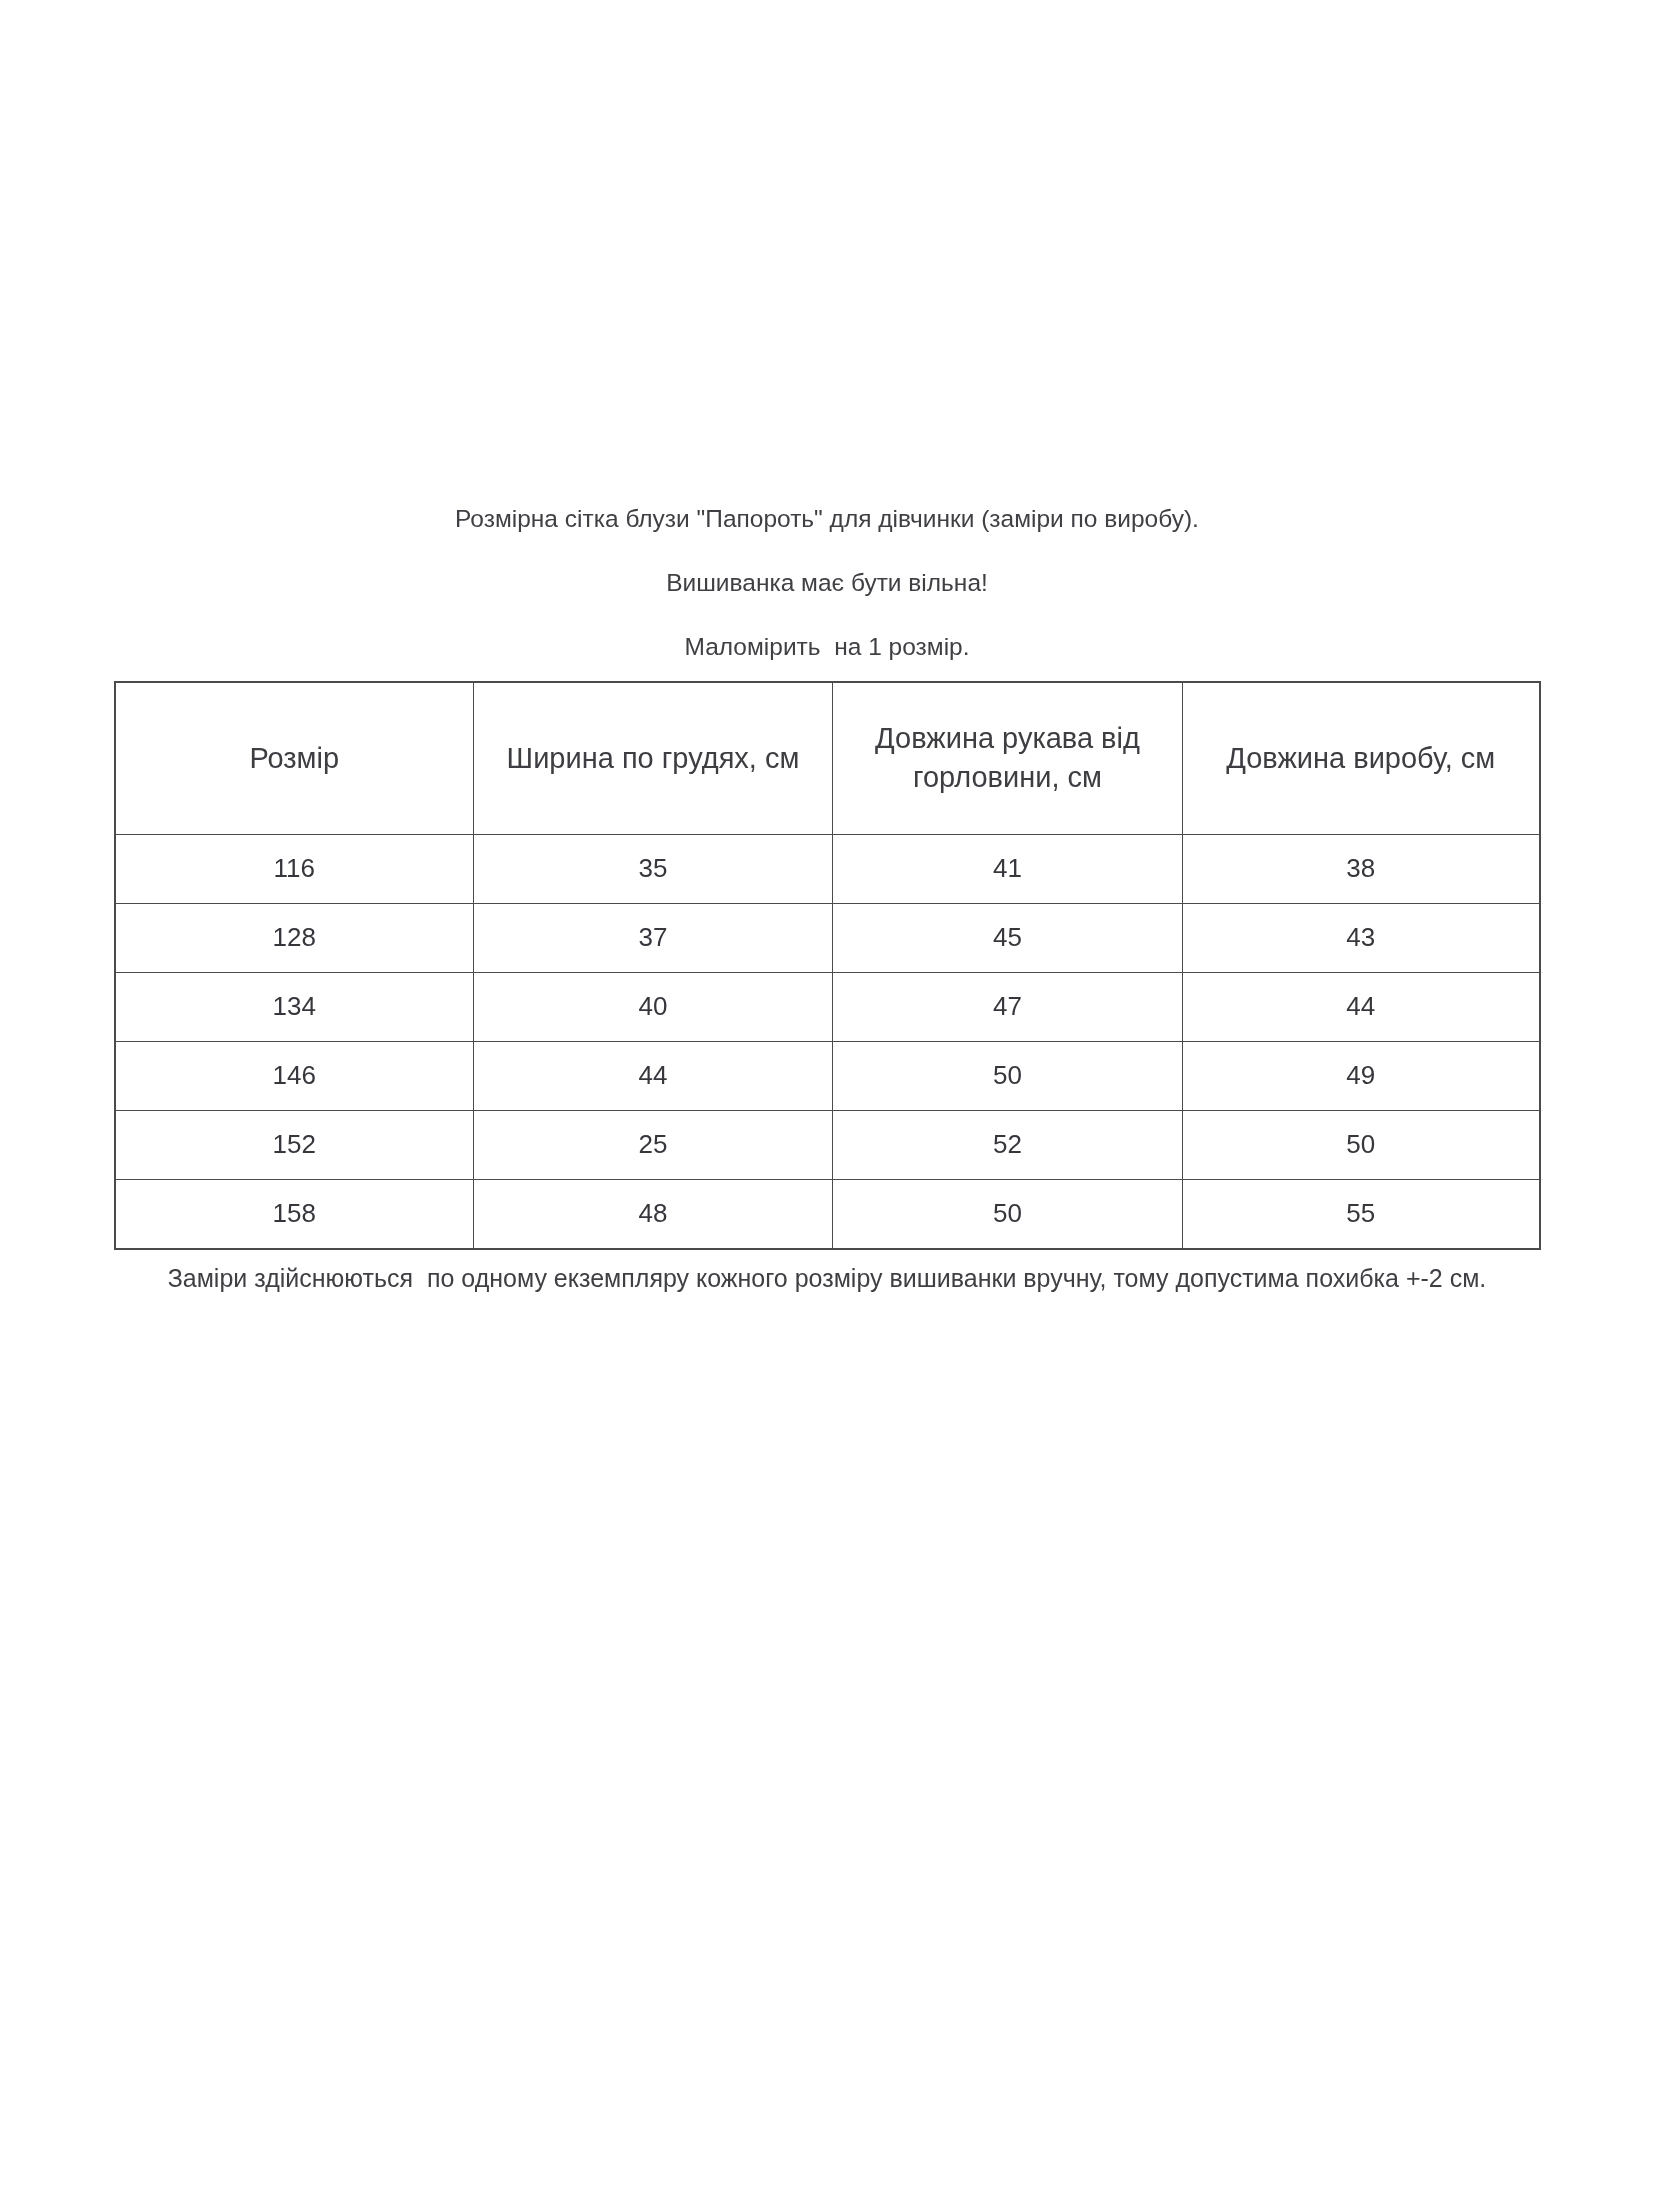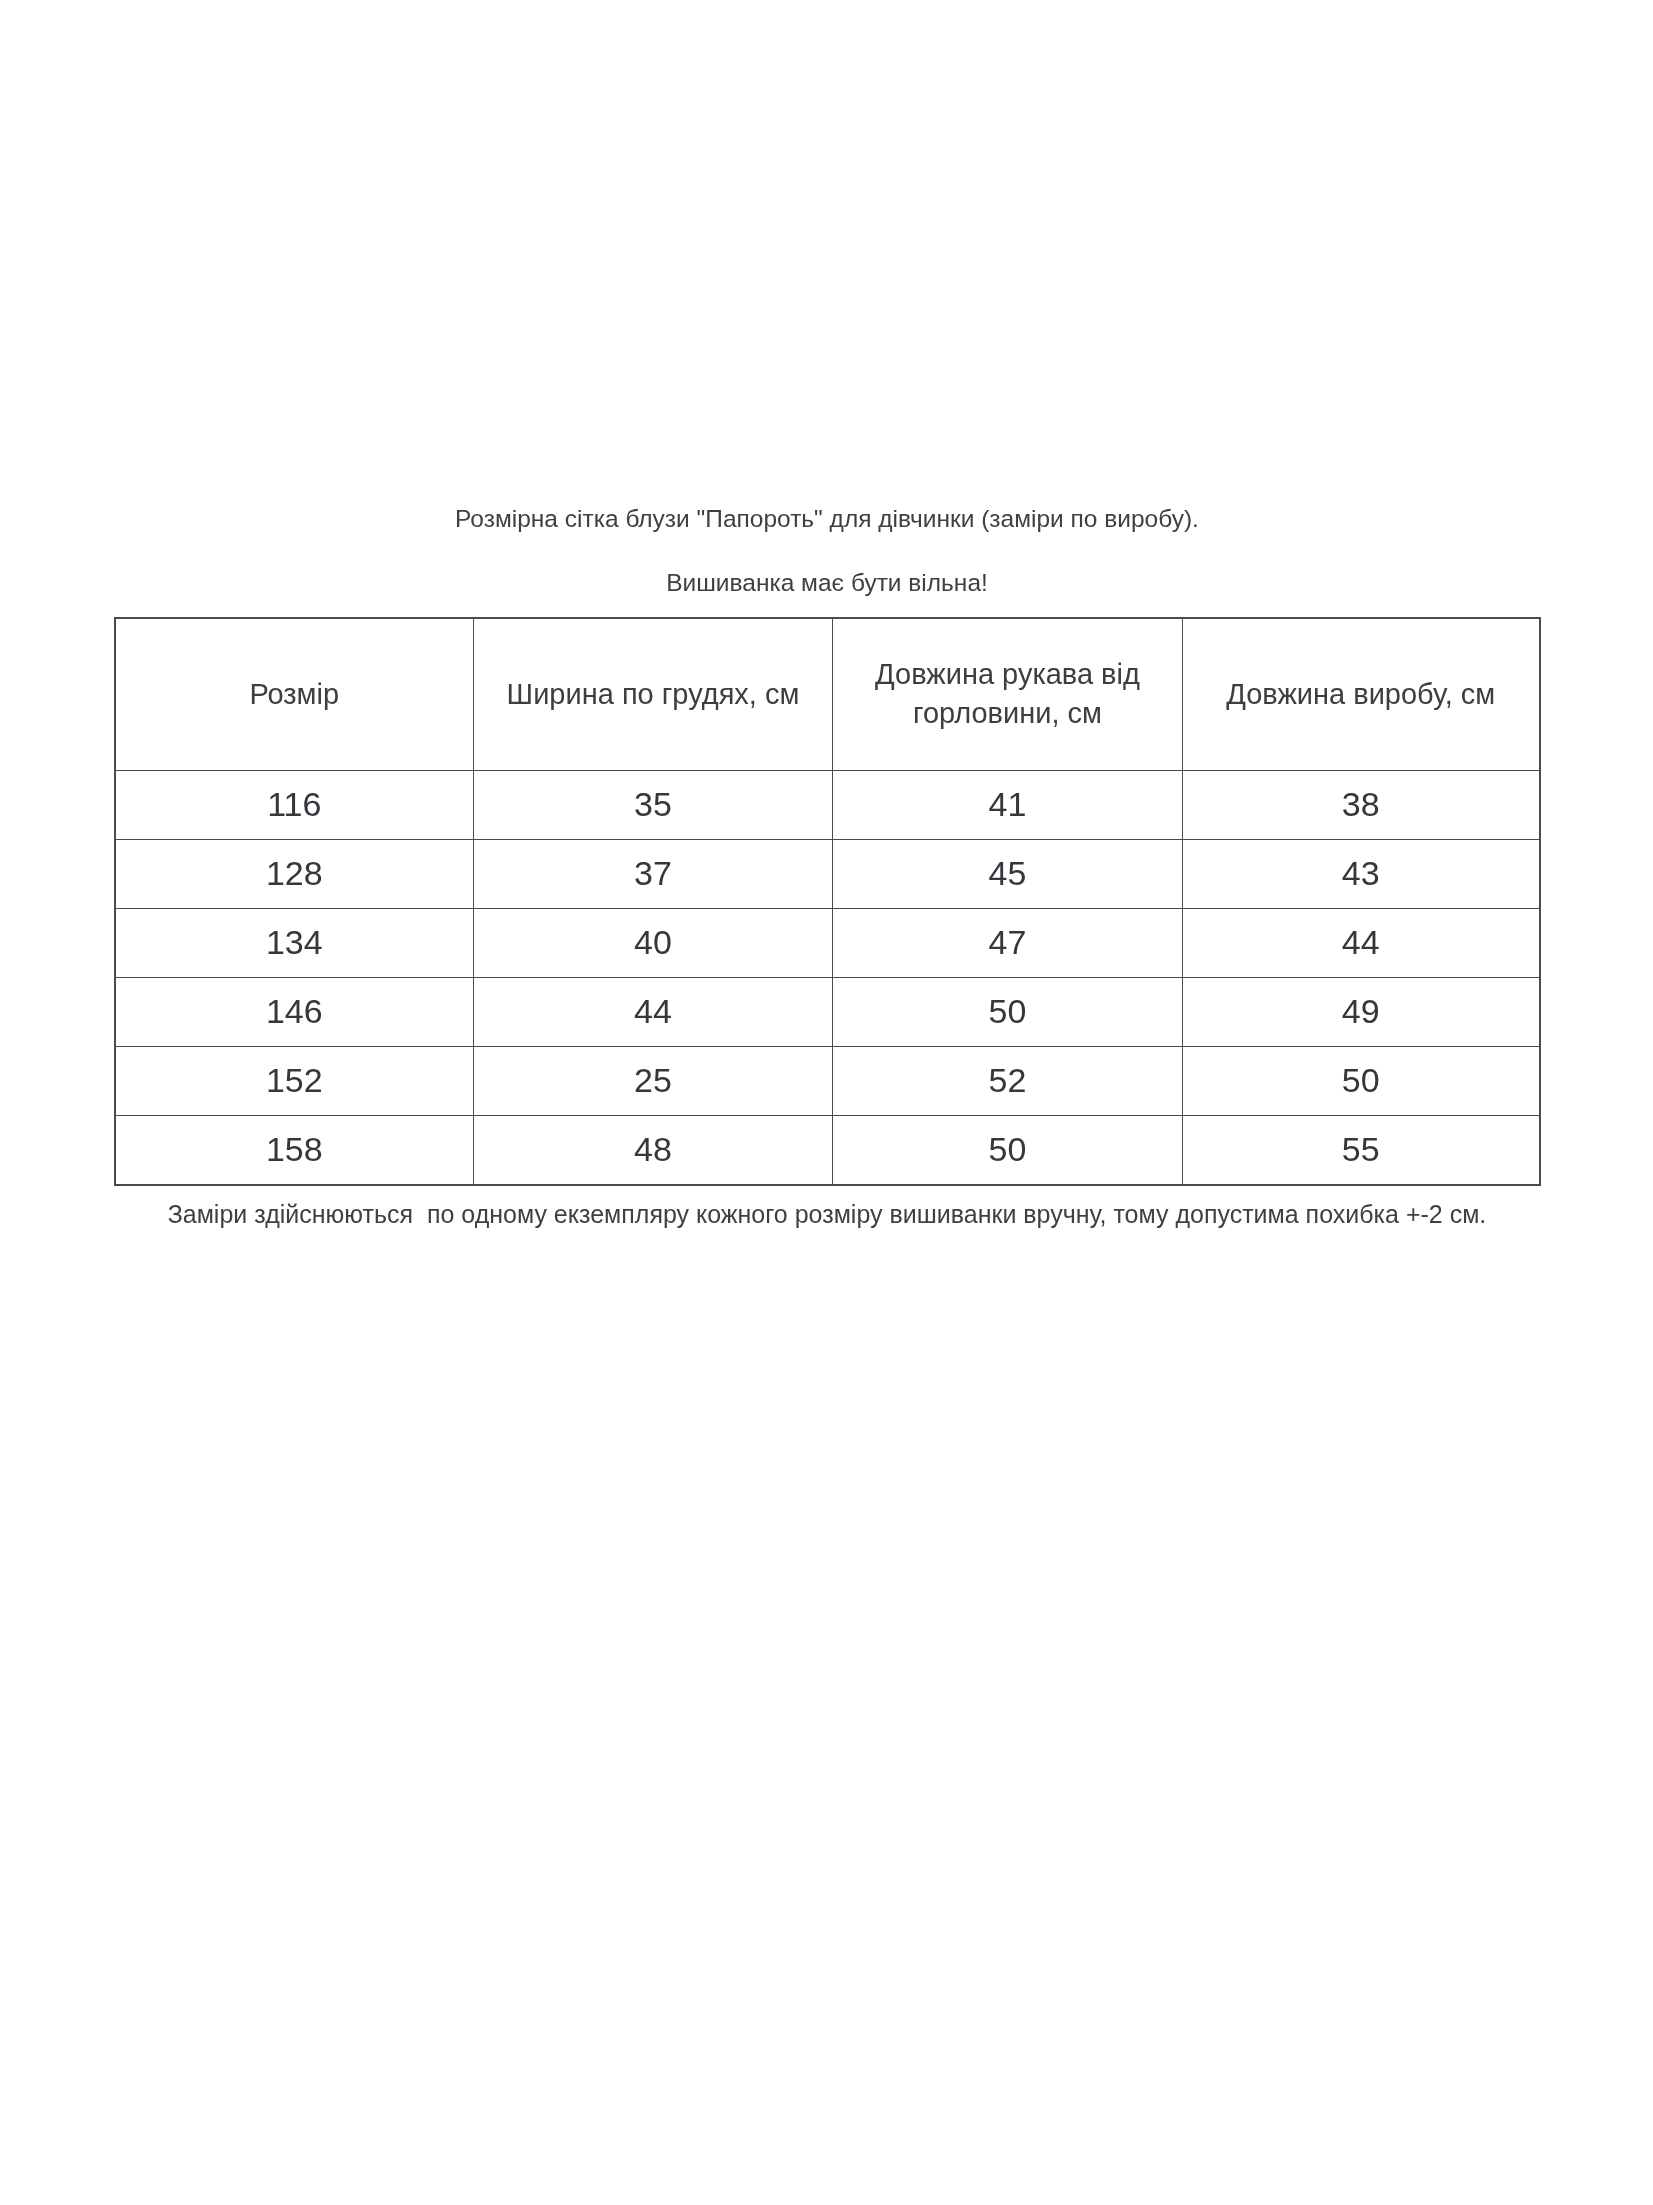--- a/index.html
+++ b/index.html
@@ -49,41 +49,42 @@
   }
   table.size-table th {
     height: 151px;
     font-size: 29px;
     line-height: 39px;
     font-weight: normal;
     color: #3d3d42;
   }
   table.size-table td {
     height: 68px;
-    font-size: 34px;
+    font-size: 26px;
     color: #36363c;
   }
   .footnote {
     width: 1446px;
     margin: -3.3px auto 0 auto;
     text-align: center;
     font-size: 25px;
     line-height: 65px;
     color: #3f3f44;
     white-space: pre-wrap;
   }
 </style>
 </head>
 <body>
 
 <div class="page">
 
   <div class="titles">
     <p>Розмірна сітка блузи "Папороть" для дівчинки (заміри по виробу).</p>
     <p>Вишиванка має бути вільна!</p>
+    <p>Маломірить  на 1 розмір.</p>
   </div>
 
   <table class="size-table">
     <colgroup>
       <col style="width: 359px;">
       <col style="width: 359px;">
       <col style="width: 350px;">
       <col style="width: 357px;">
     </colgroup>
     <thead>

